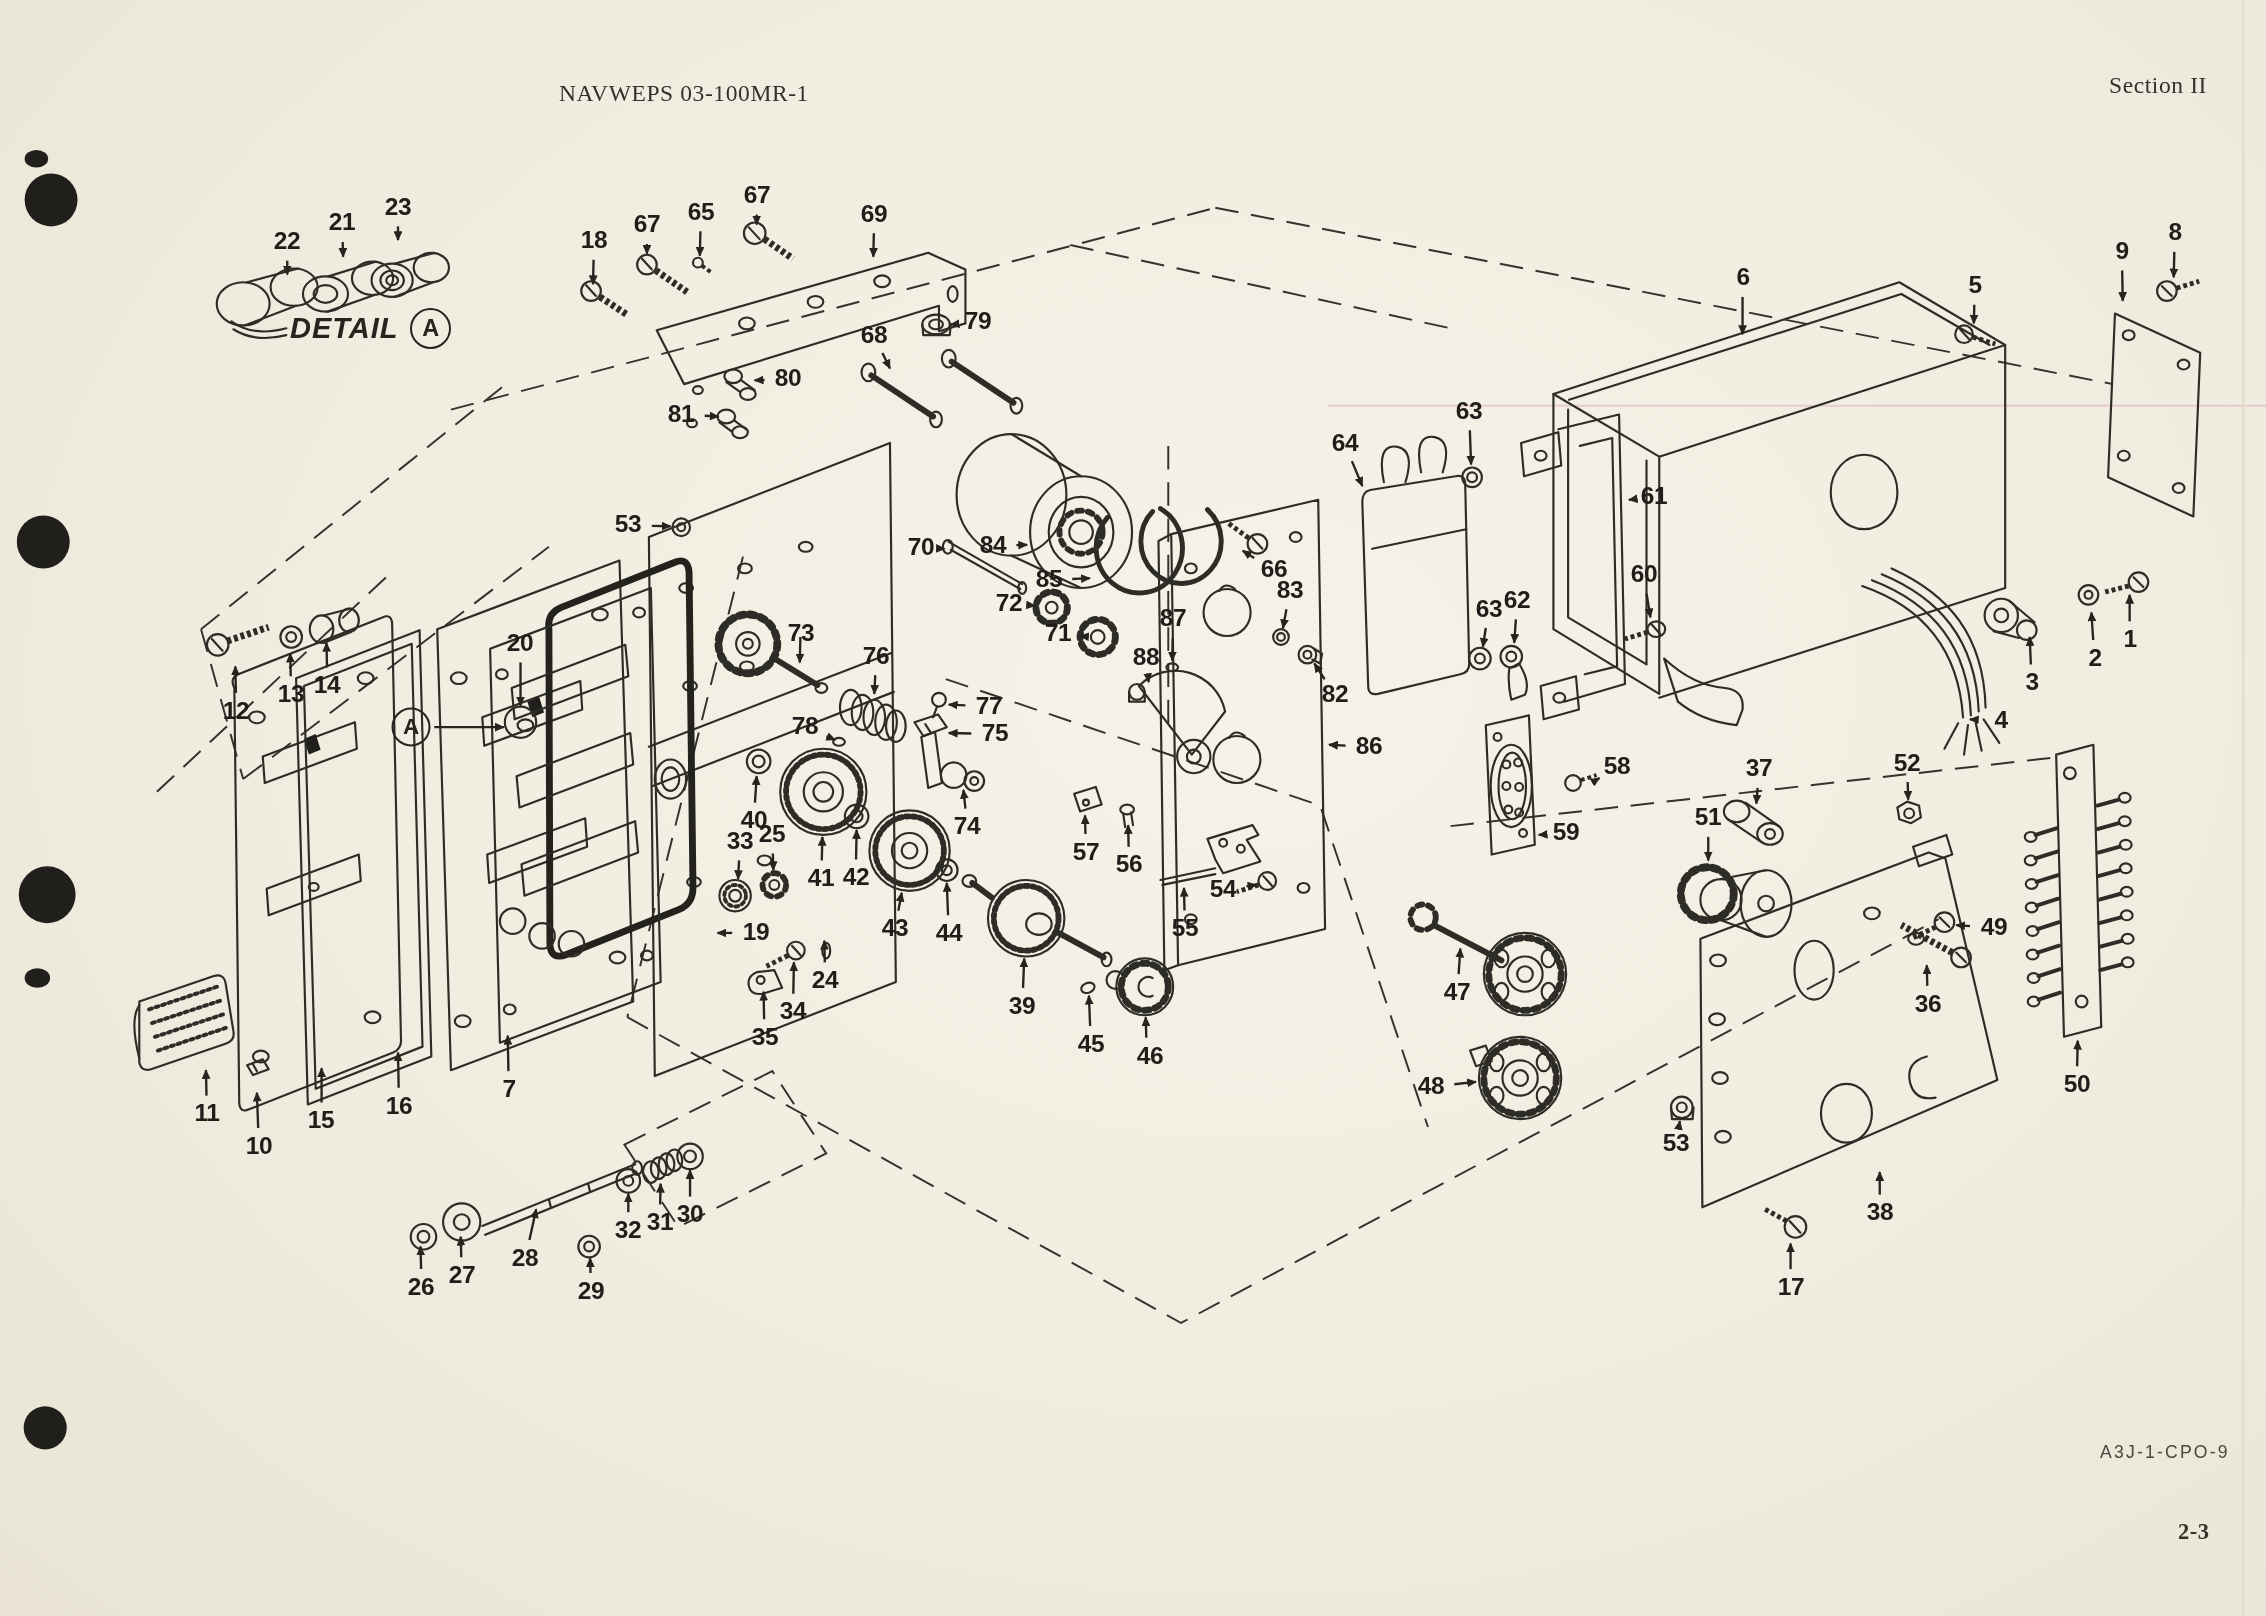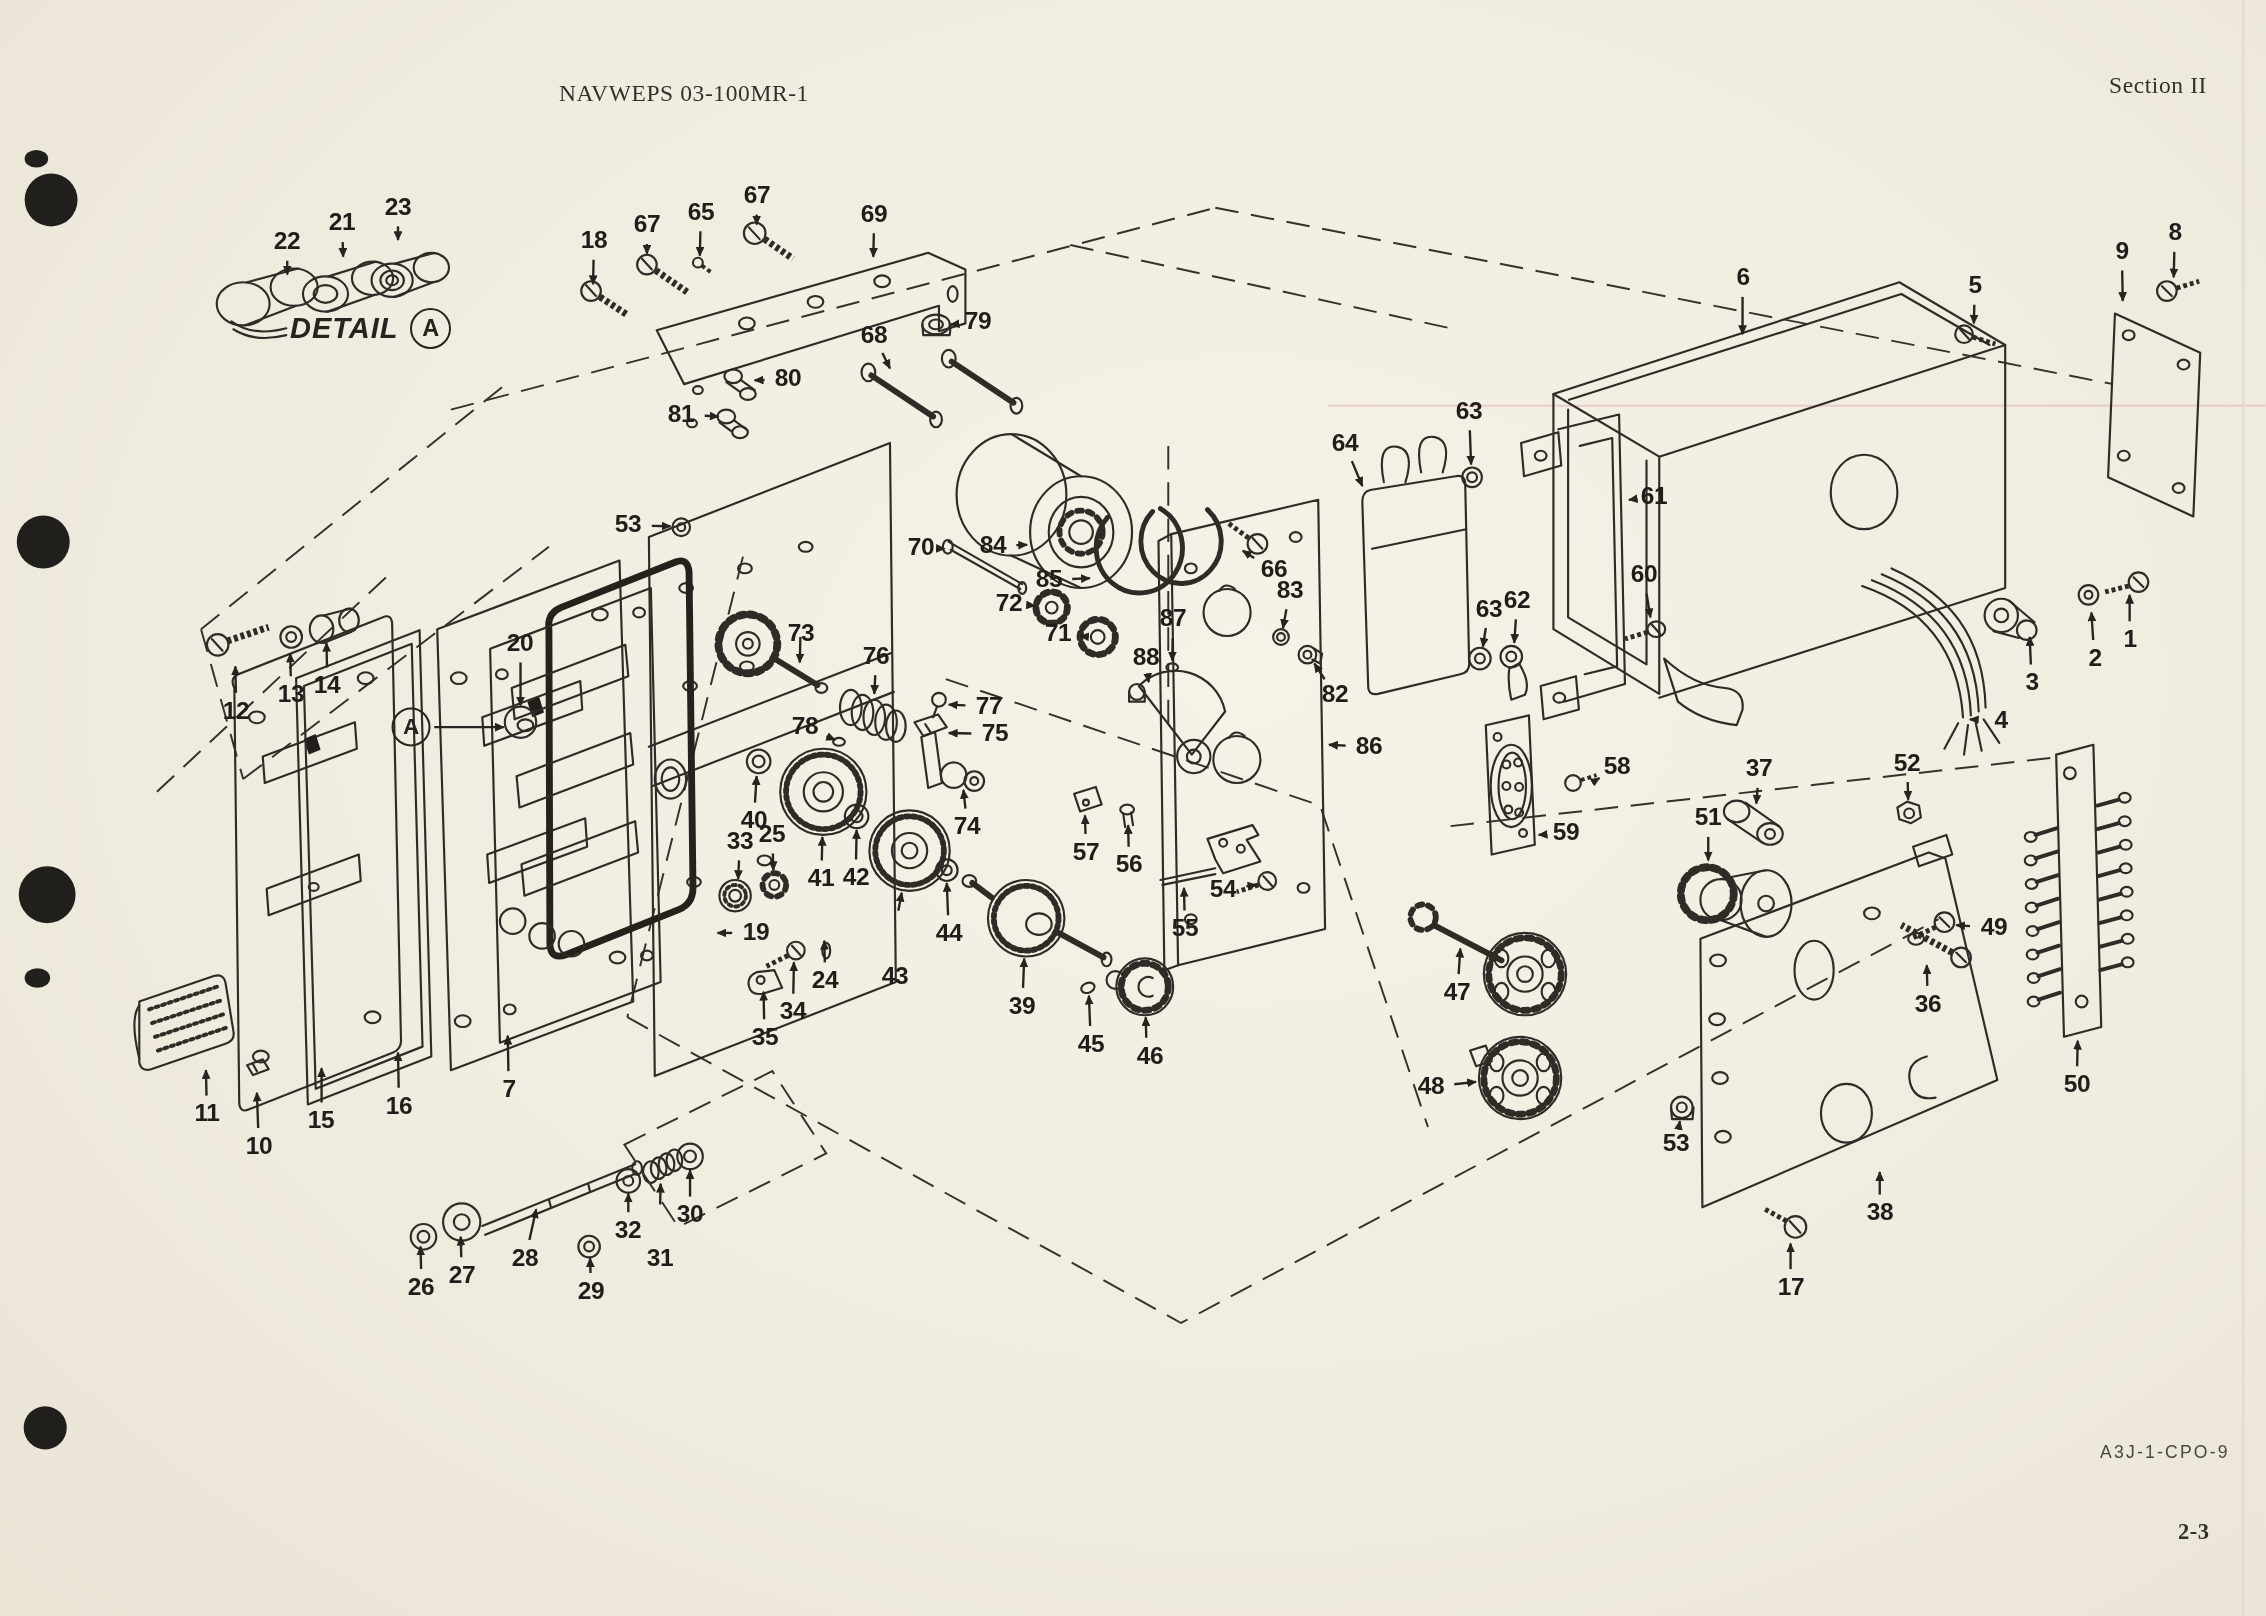--- a/index.html
+++ b/index.html
@@ -769,33 +769,33 @@
       <span class="callout" style="left: 342px; top: 223px;">21</span>
       <span class="callout" style="left: 287px; top: 242px;">22</span>
       <span class="callout" style="left: 398px; top: 208px;">23</span>
       <span class="callout" style="left: 825px; top: 981px;">24</span>
       <span class="callout" style="left: 772px; top: 835px;">25</span>
       <span class="callout" style="left: 421px; top: 1288px;">26</span>
       <span class="callout" style="left: 462px; top: 1276px;">27</span>
       <span class="callout" style="left: 525px; top: 1259px;">28</span>
       <span class="callout" style="left: 591px; top: 1292px;">29</span>
       <span class="callout" style="left: 690px; top: 1215px;">30</span>
-      <span class="callout" style="left: 660px; top: 1223px; margin-top: 36px;">31</span>
+      <span class="callout" style="left: 660px; top: 1223px;">31</span>
       <span class="callout" style="left: 628px; top: 1231px;">32</span>
       <span class="callout" style="left: 740px; top: 842px;">33</span>
       <span class="callout" style="left: 793px; top: 1012px;">34</span>
       <span class="callout" style="left: 765px; top: 1038px;">35</span>
       <span class="callout" style="left: 1928px; top: 1005px;">36</span>
       <span class="callout" style="left: 1759px; top: 769px;">37</span>
       <span class="callout" style="left: 1880px; top: 1213px;">38</span>
       <span class="callout" style="left: 1022px; top: 1007px;">39</span>
       <span class="callout" style="left: 754px; top: 821px;">40</span>
       <span class="callout" style="left: 821px; top: 879px;">41</span>
       <span class="callout" style="left: 856px; top: 878px;">42</span>
-      <span class="callout" style="left: 895px; top: 929px; margin-top: 48px;">43</span>
+      <span class="callout" style="left: 895px; top: 929px;">43</span>
       <span class="callout" style="left: 949px; top: 934px;">44</span>
       <span class="callout" style="left: 1091px; top: 1045px;">45</span>
       <span class="callout" style="left: 1150px; top: 1057px;">46</span>
       <span class="callout" style="left: 1457px; top: 993px;">47</span>
       <span class="callout" style="left: 1431px; top: 1087px;">48</span>
       <span class="callout" style="left: 1994px; top: 928px;">49</span>
       <span class="callout" style="left: 2077px; top: 1085px;">50</span>
       <span class="callout" style="left: 1708px; top: 818px;">51</span>
       <span class="callout" style="left: 1907px; top: 764px;">52</span>
       <span class="callout" style="left: 628px; top: 525px;">53</span>

